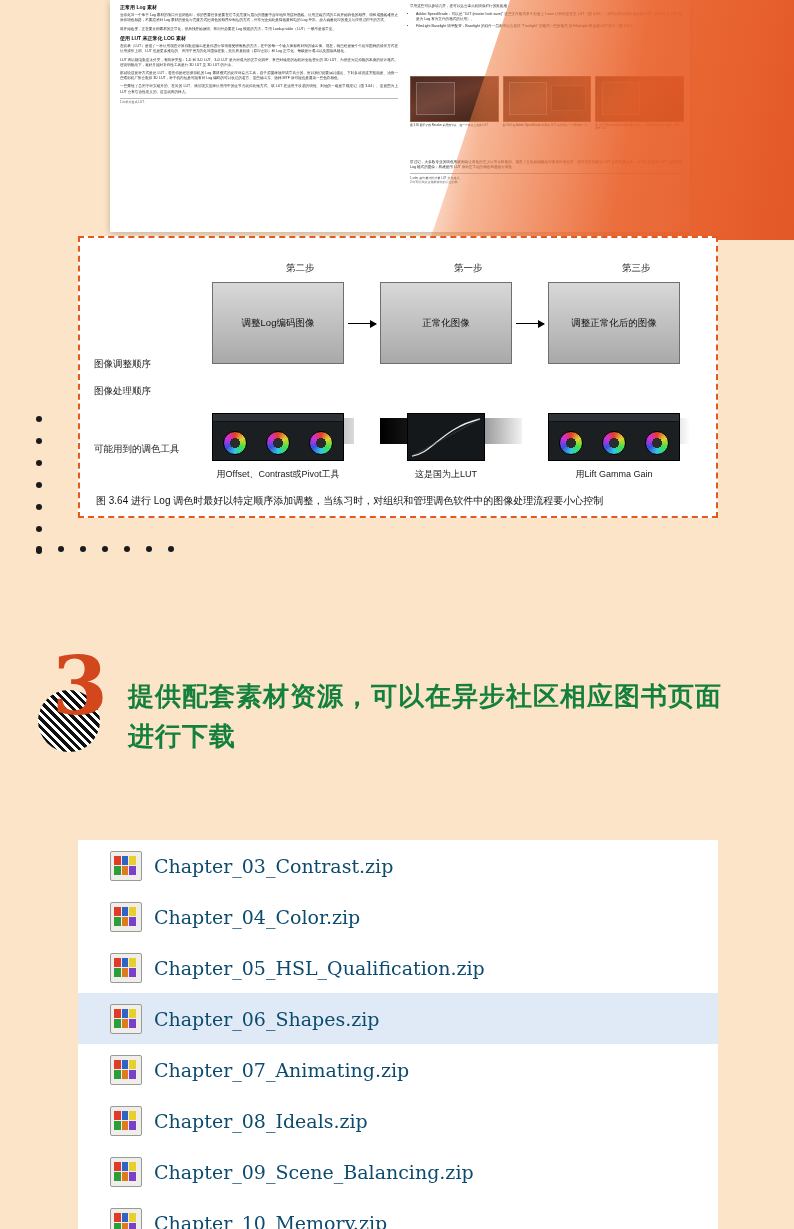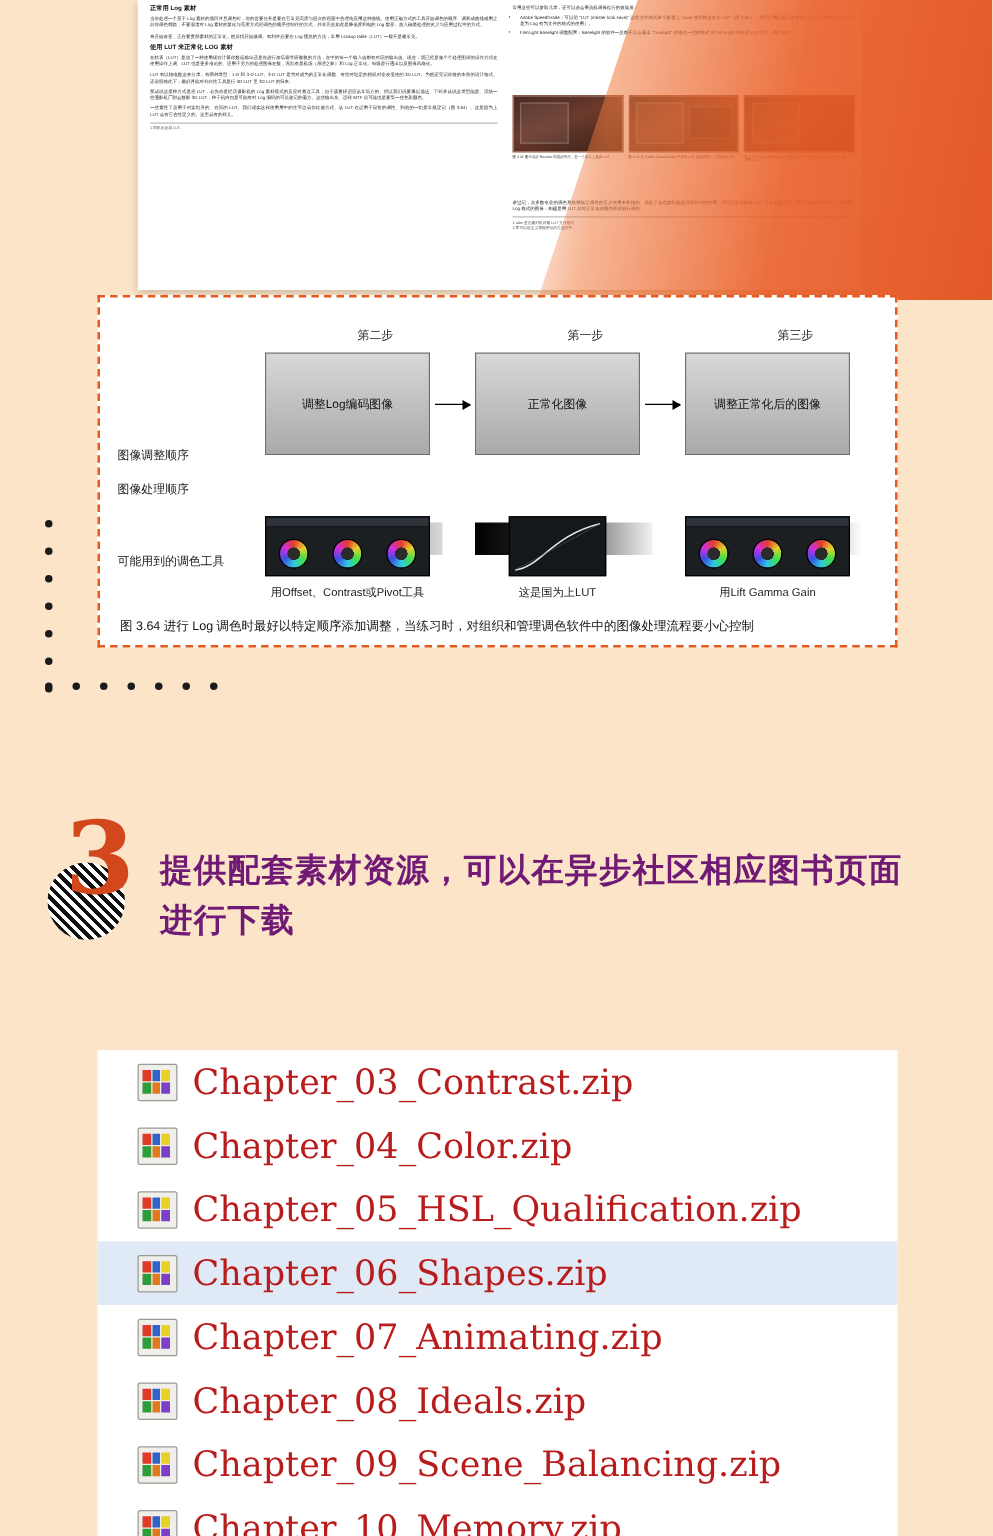--- a/index.html
+++ b/index.html
@@ -299,21 +299,21 @@
     color: #d2471c;
     line-height: 1;
   }
   .sec-title {
     position: absolute;
     left: 128px;
     top: 676px;
     width: 600px;
     font-size: 26px;
     font-weight: bold;
-    color: #701a75;
+    color: #15803d;
     line-height: 1.55;
     letter-spacing: 1px;
   }
 
   
   .file-panel {
     position: absolute;
     left: 78px;
     top: 840px;
     width: 640px;
@@ -349,22 +349,22 @@
     width: 22px;
     height: 19px;
     display: grid;
     grid-template-columns: repeat(3, 1fr);
     grid-template-rows: repeat(2, 1fr);
     gap: 1px;
   }
   .file-icon .zip-grid i { display: block; }
   .file-name {
     font-family: "DejaVu Serif", serif;
-    font-size: 28px;
-    color: #b91c1c;
+    font-size: 19px;
+    color: #0c4a6e;
     white-space: nowrap;
   }
 </style>
 </head>
 <body>
 
 <div class="book-page">
 
   <div class="page-col col-left">
     <div class="page-h">正常用 Log 素材</div>

